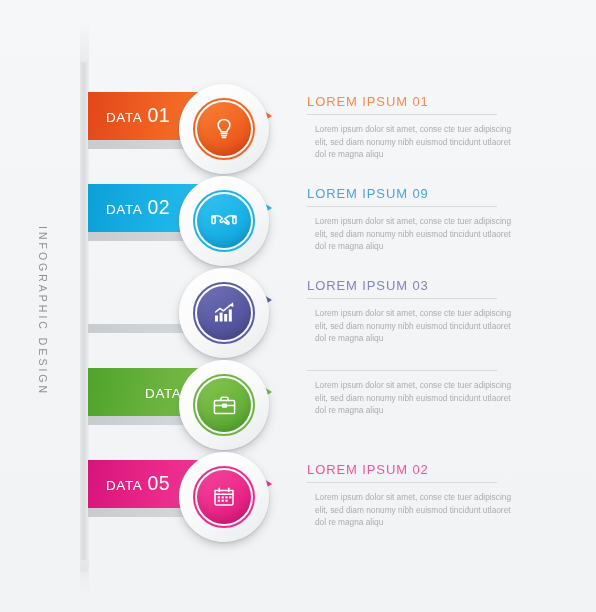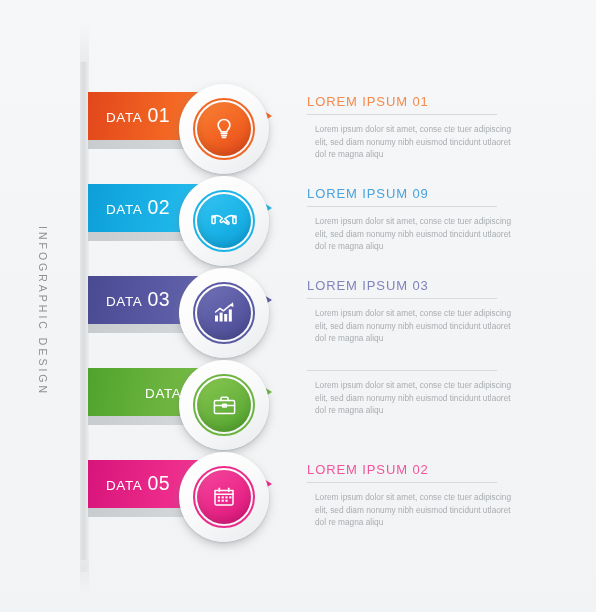--- a/index.html
+++ b/index.html
@@ -276,23 +276,20 @@
         <div class="content">
           <h3 style="color: rgb(74, 163, 221);">LOREM IPSUM 09</h3>
           <div class="rule"></div>
           <p>Lorem ipsum dolor sit amet, conse cte tuer adipiscing elit, sed diam nonumy nibh euismod tincidunt utlaoret dol re magna aliqu</p>
         </div>
       </div>
       <div class="row" style="top: 268px;">
         <div class="bar-shadow"></div>
         <div class="arrow-shadow"></div>
         <div class="arrow" style="border-left-color: rgb(91, 91, 165);"></div>
-        <div class="bar" style="background: linear-gradient(100deg, rgb(74, 74, 147) 0%, rgb(91, 91, 165) 48%, rgb(114, 114, 184) 100%);">
-          <div class="bar-label"><span class="w">DATA</span><span class="n">03</span></div>
-        </div>
         <div class="badge">
           <div class="ring" style="border: 2px solid rgb(91, 91, 165); background: linear-gradient(160deg, rgb(255, 255, 255) 0%, rgb(244, 245, 246) 100%);">
             <div class="disc" style="background: linear-gradient(150deg, rgb(114, 114, 184) 0%, rgb(91, 91, 165) 52%, rgb(74, 74, 147) 100%);">
               <span>
                 <svg width="27" height="27" viewBox="0 0 27 27">
                   <rect fill="#ffffff" x="4.0" y="15.5" width="3.0" height="6.0"></rect>
                   <rect fill="#ffffff" x="8.6" y="12.6" width="3.0" height="8.9"></rect>
                   <rect fill="#ffffff" x="13.2" y="14.0" width="3.0" height="7.5"></rect>
                   <rect fill="#ffffff" x="17.8" y="9.4" width="3.0" height="12.1"></rect>
                   <path fill="none" stroke="#ffffff" stroke-width="1.5" stroke-linecap="round" stroke-linejoin="round" d="M4.6 12.0l4.4-3.6 3.4 2.4 6.6-5.4"></path>

